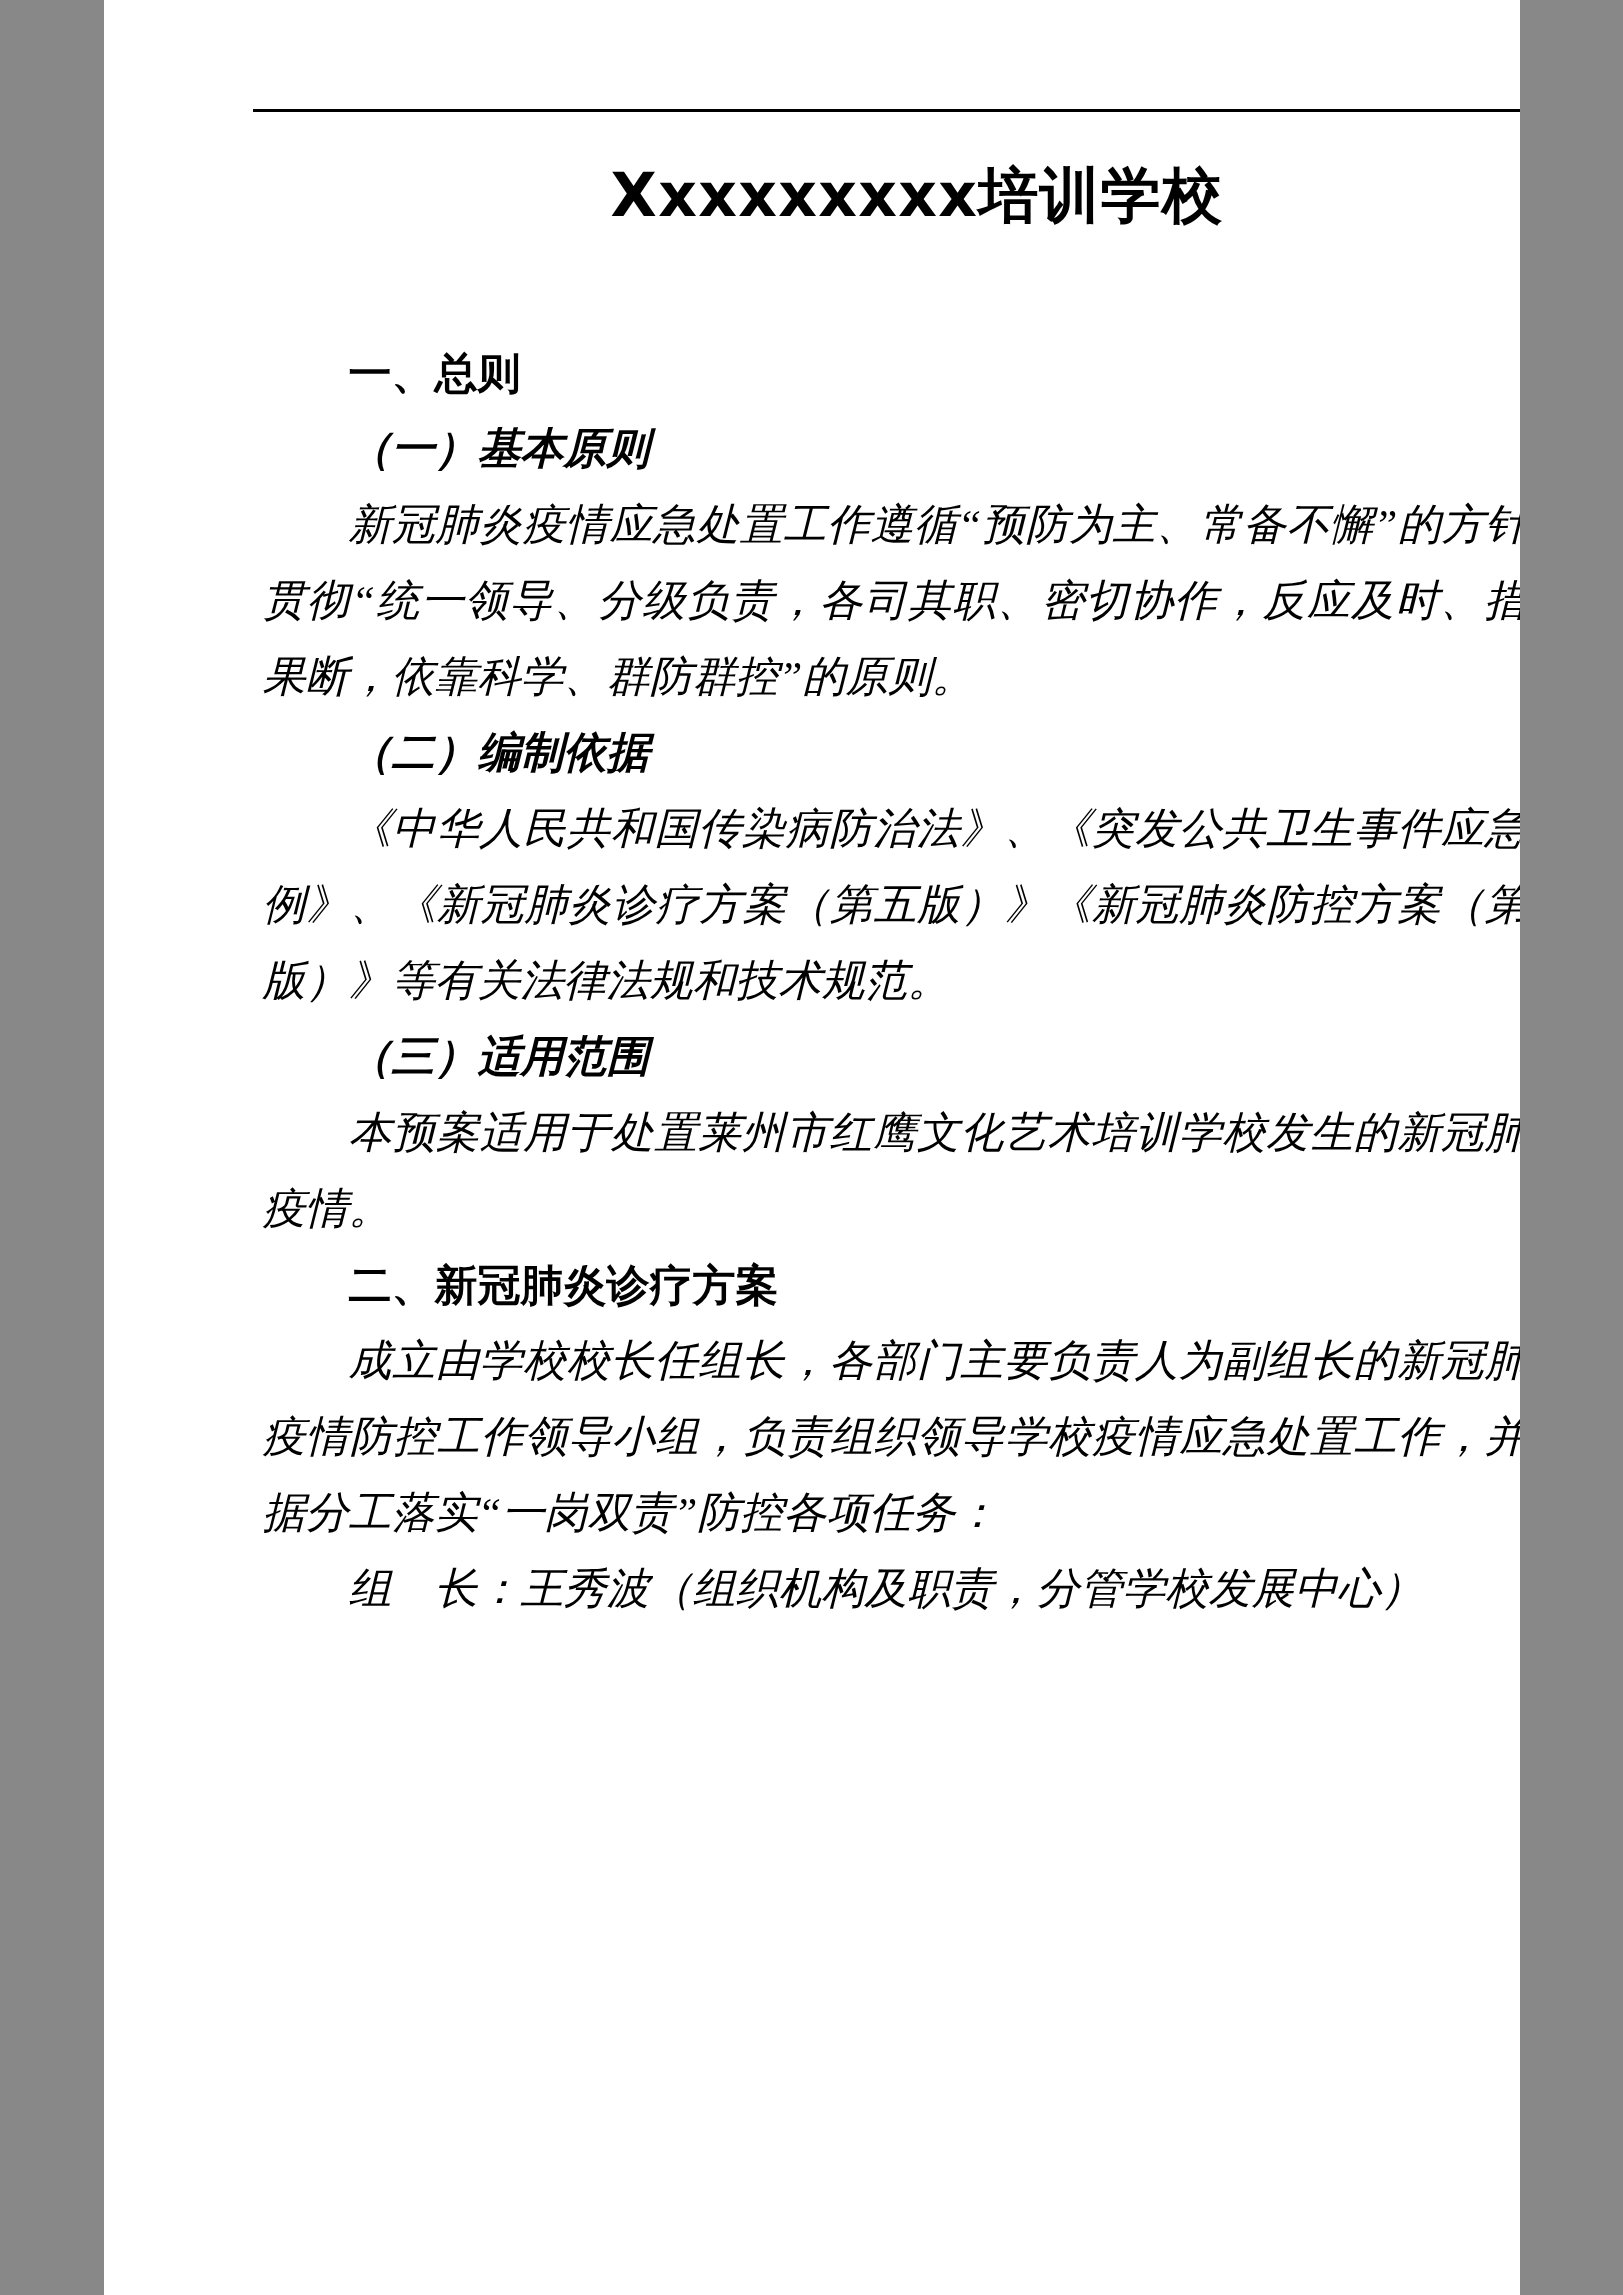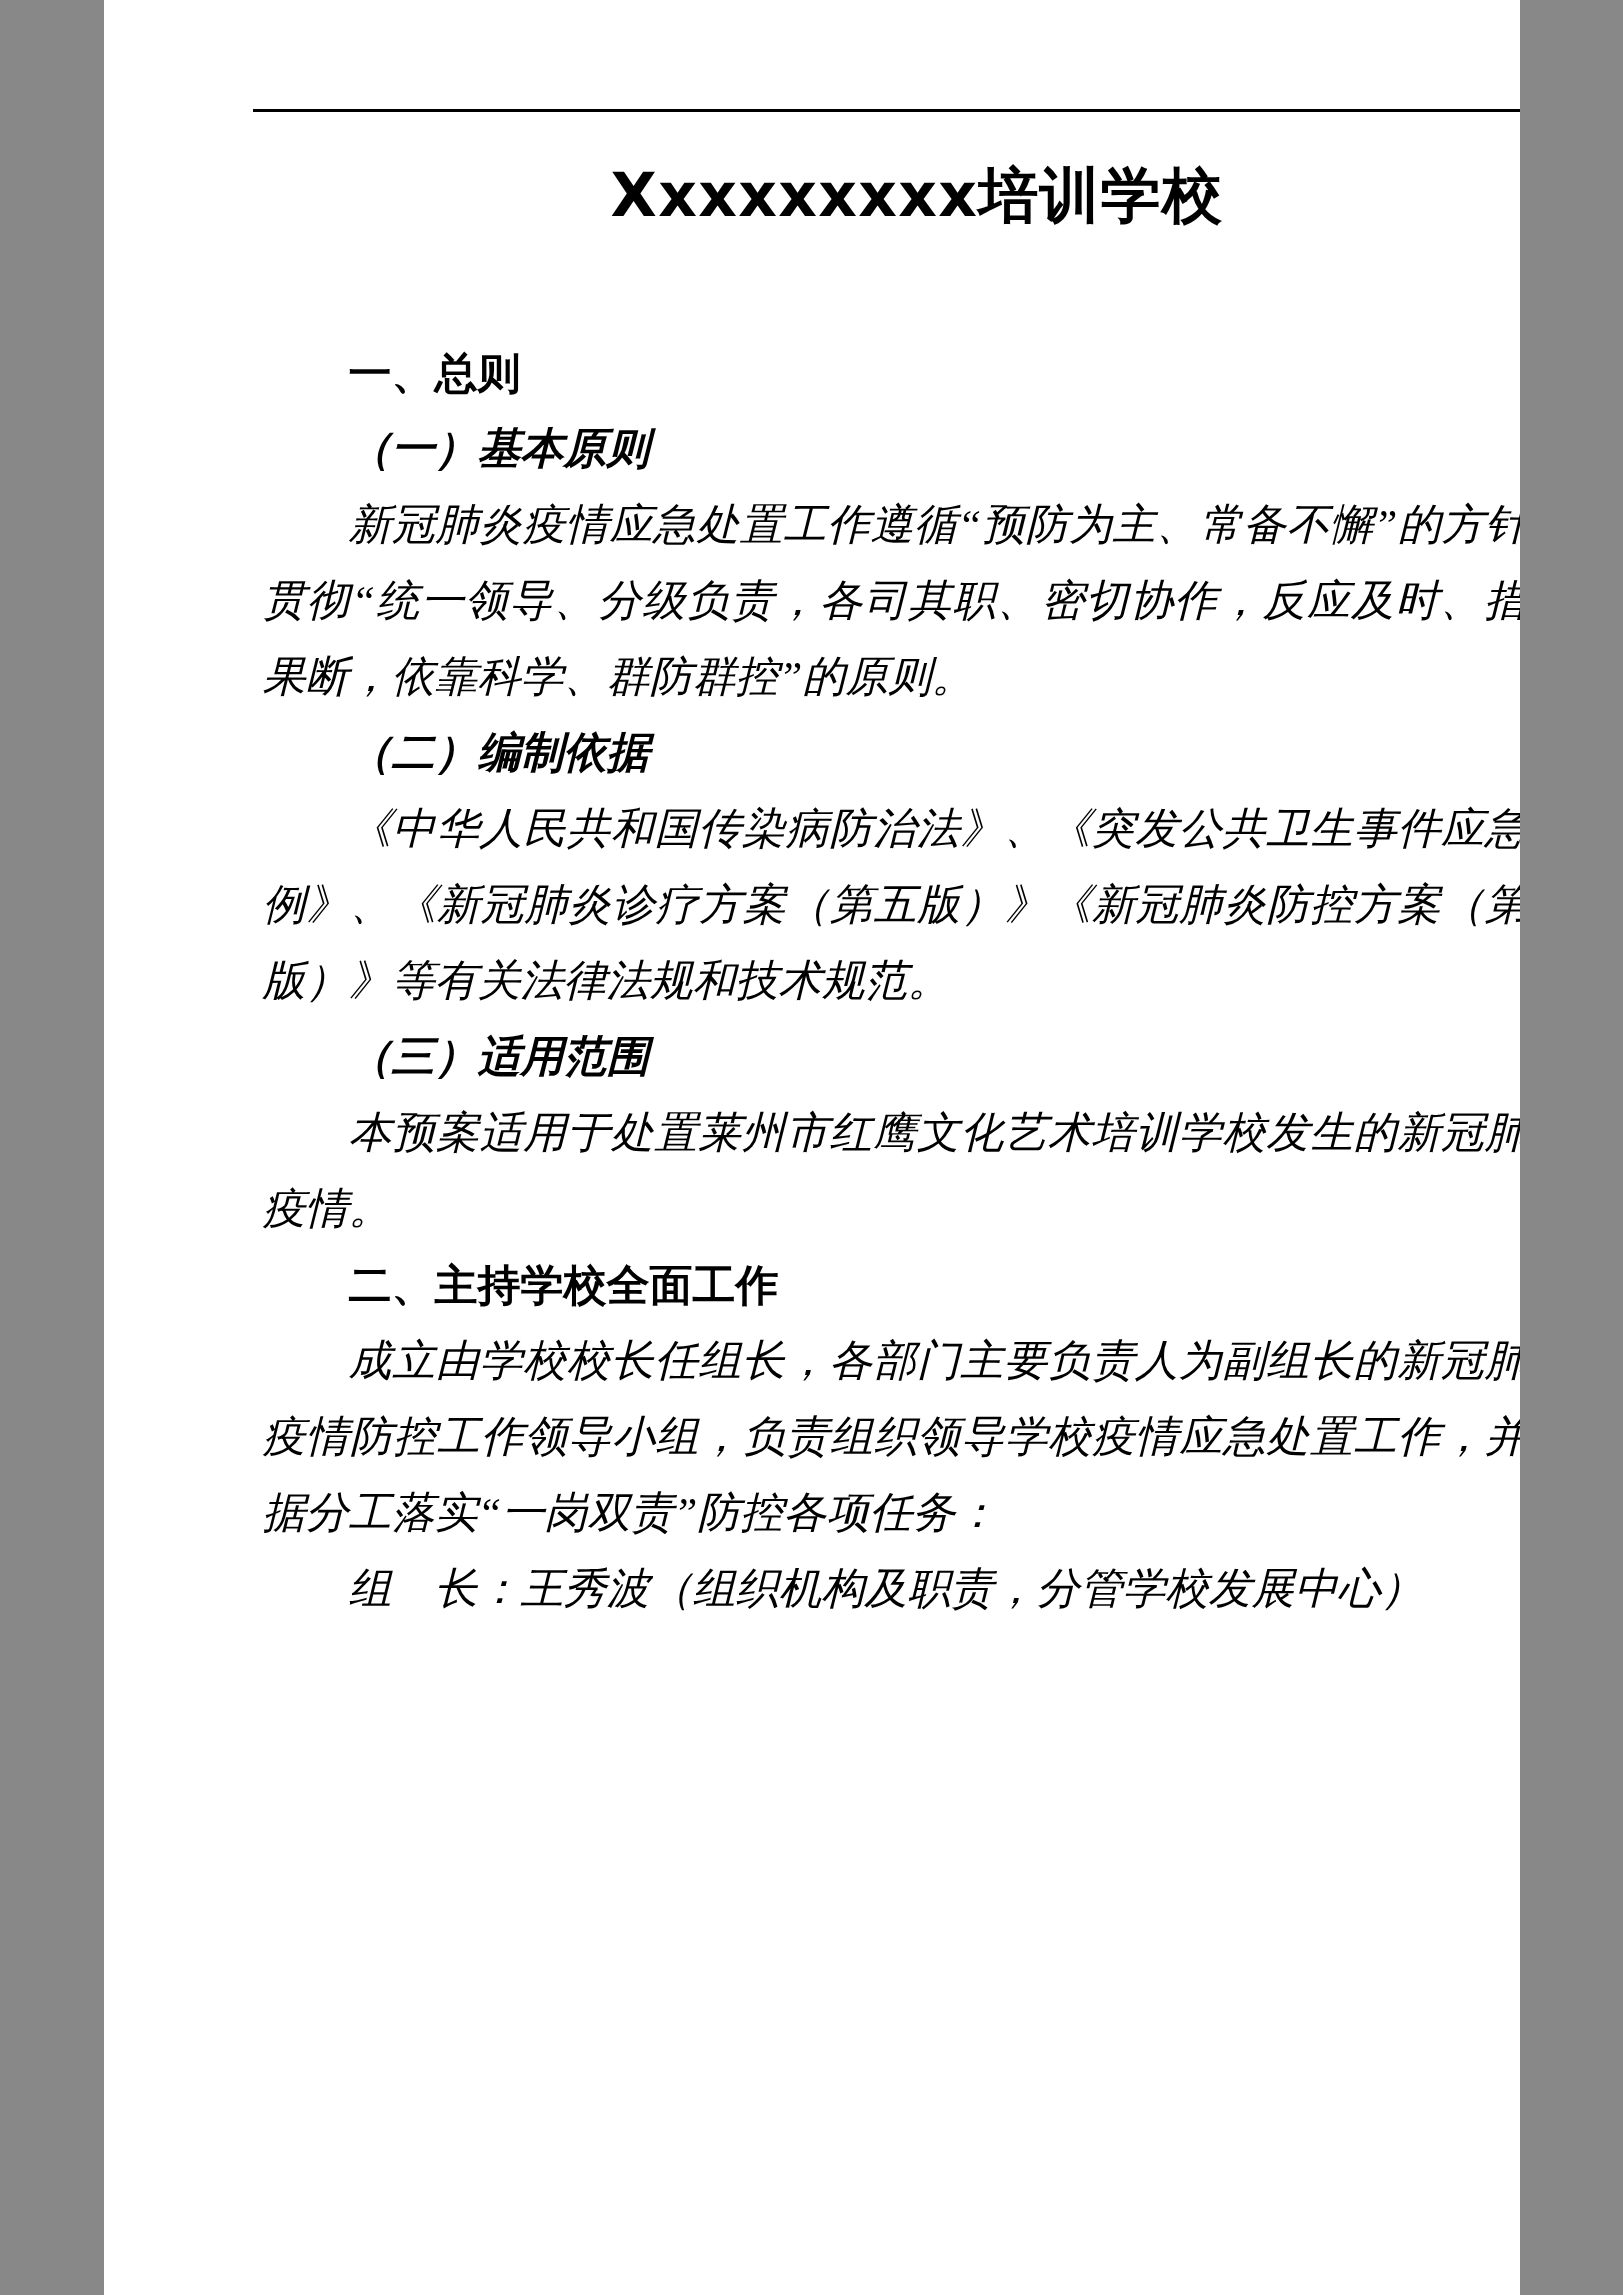--- a/index.html
+++ b/index.html
@@ -83,21 +83,21 @@
     </div>
 
     <div class="body-block">
       <p class="h1">一、总则</p>
       <p class="h2">（一）基本原则</p>
       <p class="para">新冠肺炎疫情应急处置工作遵循“预防为主、常备不懈”的方针，贯彻“统一领导、分级负责，各司其职、密切协作，反应及时、措施果断，依靠科学、群防群控”的原则。</p>
       <p class="h2">（二）编制依据</p>
       <p class="para">《中华人民共和国传染病防治法》、《突发公共卫生事件应急条例》、《新冠肺炎诊疗方案（第五版）》《新冠肺炎防控方案（第四版）》等有关法律法规和技术规范。</p>
       <p class="h2">（三）适用范围</p>
       <p class="para">本预案适用于处置莱州市红鹰文化艺术培训学校发生的新冠肺炎疫情。</p>
-      <p class="h1">二、主持学校全面工作</p>
+      <p class="h1">二、新冠肺炎诊疗方案</p>
       <p class="para">成立由学校校长任组长，各部门主要负责人为副组长的新冠肺炎疫情防控工作领导小组，负责组织领导学校疫情应急处置工作，并根据分工落实“一岗双责”防控各项任务：</p>
       <p class="para">组　长：王秀波（组织机构及职责，分管学校发展中心）</p>
     </div>
 
   </div>
 
 </div>
 
 
 </body></html>

